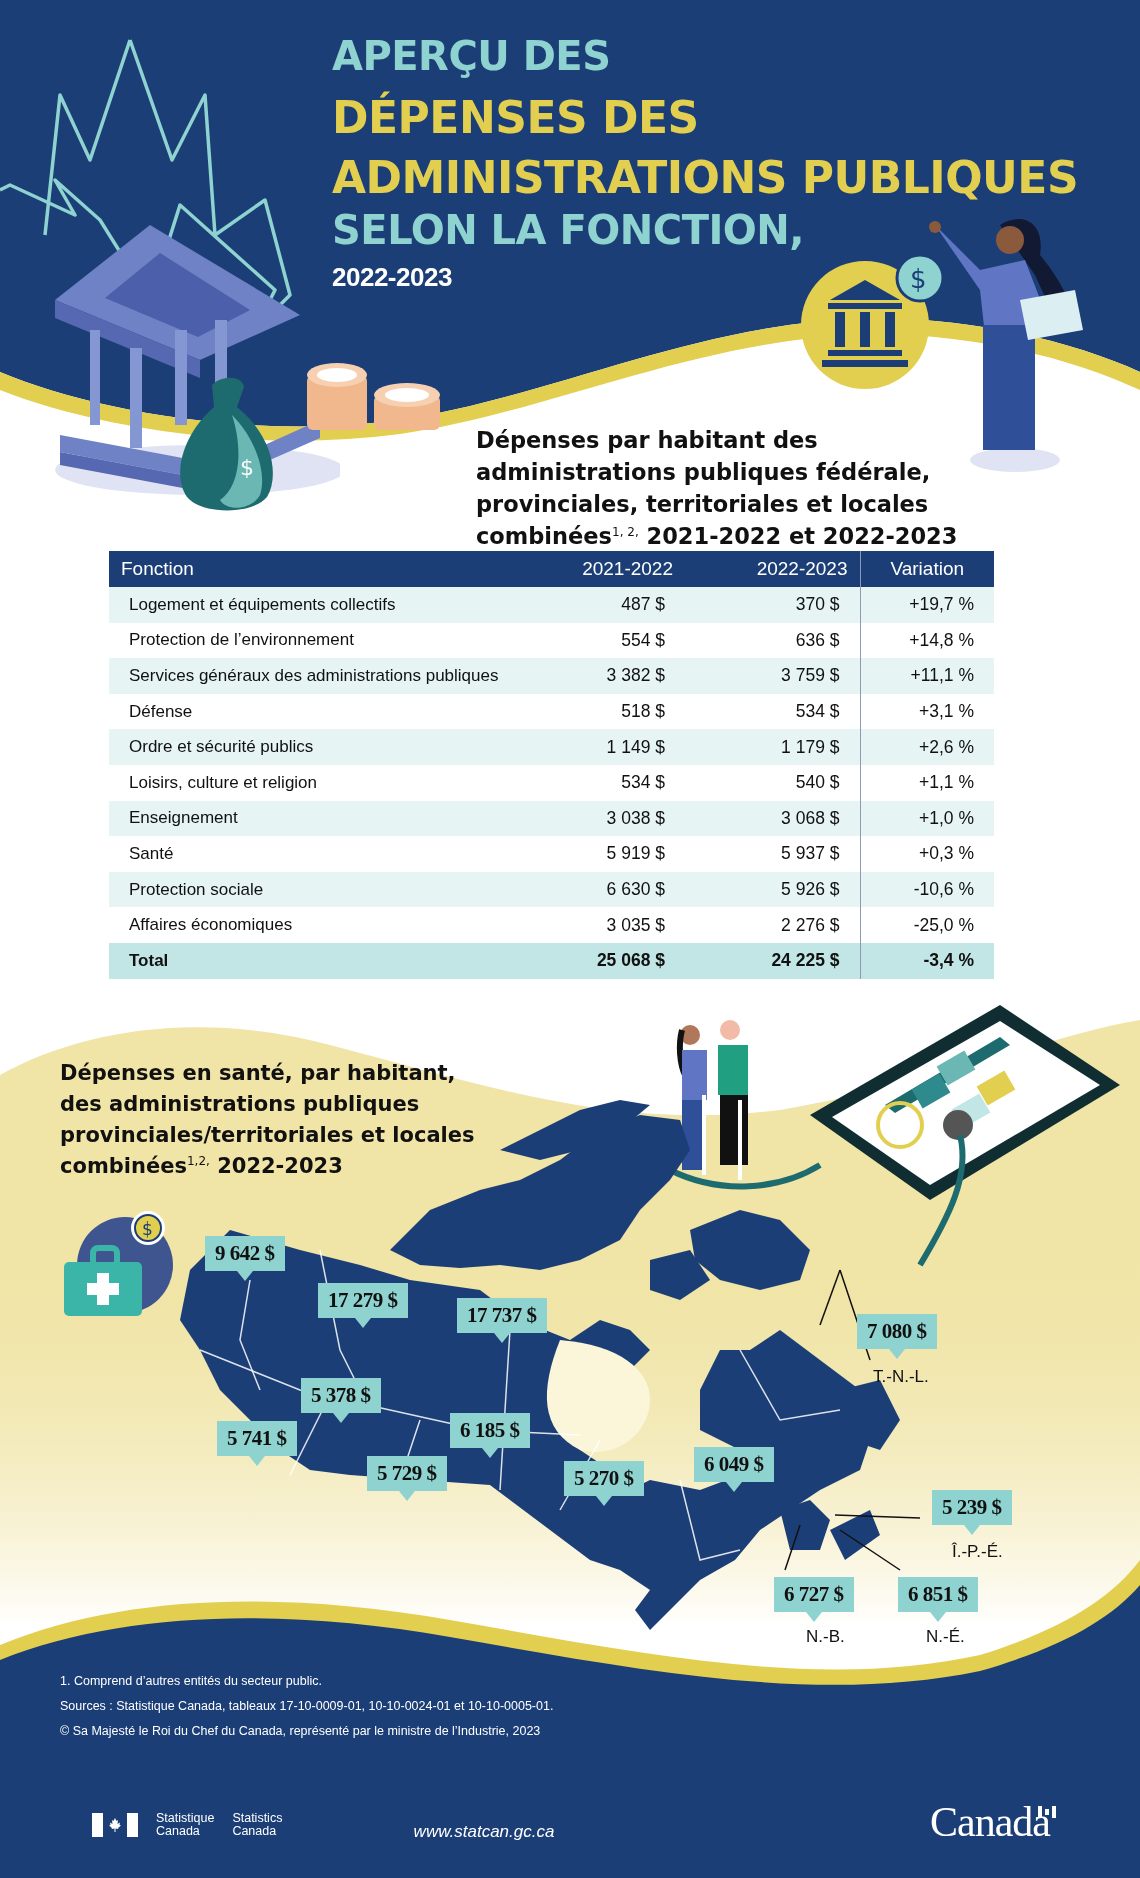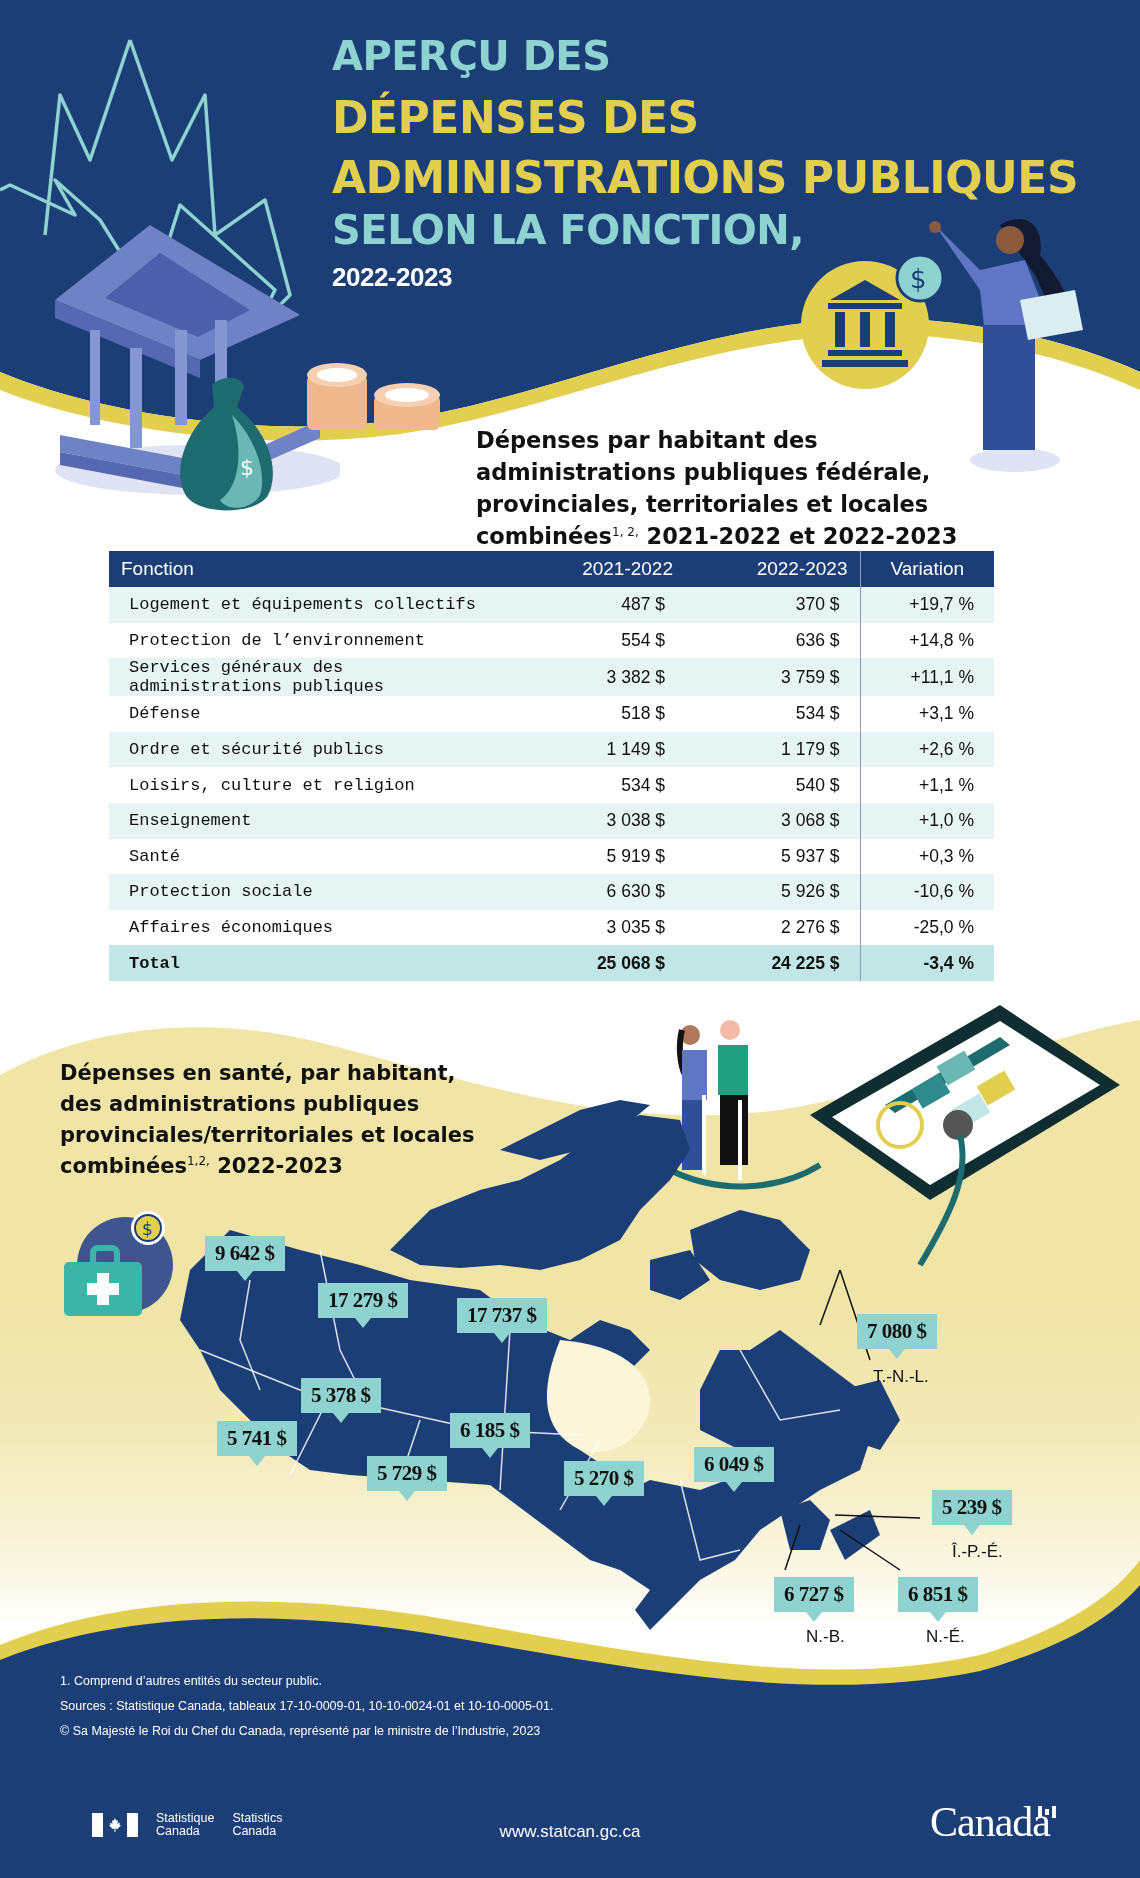--- a/index.html
+++ b/index.html
@@ -12,21 +12,21 @@
 
   
   #sec1-heading { left: 476px; top: 408px; width: 540px; font-family: "DejaVu Sans", sans-serif; font-weight: bold; font-size: 22.5px; line-height: 32px; color: #111; margin-top: 16px; }
   sup { font-size: 12px; vertical-align: super; line-height: 0; font-weight: normal; }
 
   
   #table { left: 109px; top: 551px; width: 885px; border-collapse: collapse; font-family: "Liberation Sans", sans-serif; }
   #table th { background: #1b3e76; color: #fff; font-weight: normal; font-size: 19px; height: 36px; padding: 0 12px; text-align: right; }
   #table th.col-fn { text-align: left; }
   #table td { font-size: 17.5px; height: 35.6px; padding: 0 20px; text-align: right; }
-  #table td.col-fn { text-align: left; font-size: 17px; font-family: Liberation Mono, monospace; }
+  #table td.col-fn { text-align: left; font-size: 17px; }
   #table tr.odd td { background: #e6f4f4; }
   #table tr.even td { background: #ffffff; }
   #table tr.total td { background: #c2e6e5; font-weight: bold; }
   #table .col-var { border-left: 1.5px solid #8e98b8; width: 134px; }
   #table .col-a { width: 160px; }
   #table .col-b { width: 175px; }
 
   
   #sec2-heading { left: 60px; top: 1058px; width: 440px; font-family: "DejaVu Sans", sans-serif; font-weight: bold; font-size: 21px; line-height: 31px; color: #111; }
 
@@ -36,21 +36,21 @@
 
   
   #footnotes { left: 60px; top: 1672px; width: 760px; color: #ffffff; font-size: 12.5px; line-height: 18px; font-family: "Liberation Sans", sans-serif; }
   #footnotes p { margin-bottom: 2px; }
   #footnotes p.gap { margin-top: 7px; }
   #statcan-logo { left: 60px; top: 1812px; display: flex; align-items: center; gap: 18px; color: #fff; padding-left: 32px; }
   .flag { display: flex; width: 46px; height: 24px; }
   .flag .bar { width: 11px; background: #fff; height: 24px; }
   .flag .mid { width: 24px; height: 24px; display: flex; align-items: center; justify-content: center; }
   .logo-text { font-size: 12.5px; line-height: 13px; color: #fff; }
-  #website { left: 0; width: 1140px; top: 1822px; text-align: center; color: #fff; font-size: 17px; }
+  #website { left: 0; width: 968px; top: 1822px; text-align: center; color: #fff; font-size: 17px; font-style: italic; }
   #canada-wordmark { left: 930px; top: 1798px; color: #fff; font-family: "Liberation Serif", serif; font-size: 42px; letter-spacing: -1px; }
 </style>
 </head>
 <body>
 
 <svg class="abs" style="left:0;top:0" width="1140" height="1878" viewBox="0 0 1140 1878">
 
   <path d="M0 0 H1140 V372 C1080 345 990 320 880 318 C700 320 560 395 400 420 C250 440 90 410 0 372 Z" fill="#1b3e76"></path>
 
   <path d="M0 372 C90 410 250 440 400 420 C560 395 700 320 880 318 C990 320 1080 345 1140 372 V390 C1080 362 990 336 880 334 C700 336 560 410 400 434 C250 454 90 426 0 390 Z" fill="#e3cf4f"></path>

